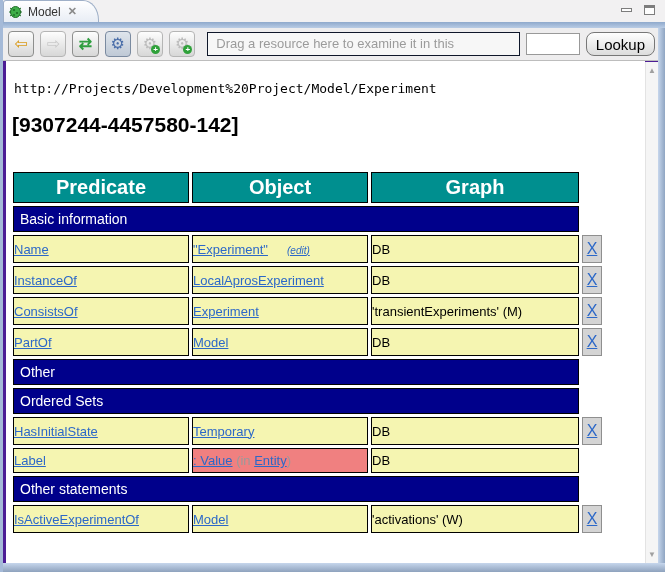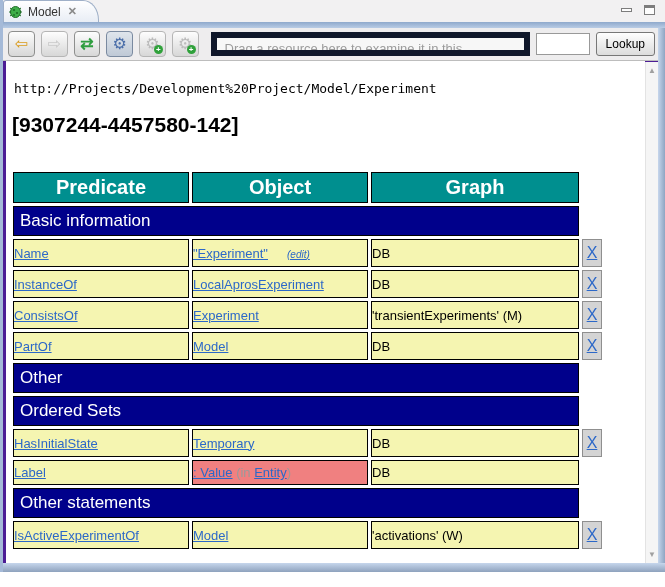--- a/index.html
+++ b/index.html
@@ -47,29 +47,29 @@
   .ic.graylight { color:#c9c9c9; }
   .ic.green { color:#2f9e3f; font-weight:bold; }
   .ic.blue { color:#4a6ea9; }
   .ic.gray { color:#bcbcbc; }
   .plus-badge {
     position:absolute; right:2px; bottom:2px; width:9px; height:9px; border-radius:50%;
     background:#2fa13a; color:#fff; font-size:8px; line-height:9px; text-align:center; font-weight:bold;
   }
   .dragfield {
     margin-left:6px; width:322px; height:24px; line-height:22px;
-    background:#f7f7f7; border:6px solid #0f172a; color:#9b9b9b;
+    background:#f7f7f7; border:1px solid #0f172a; color:#9b9b9b;
     font-size:13px; padding:0 8px; overflow:hidden; white-space:nowrap;
   }
   .lookup-input {
     width:54px; height:22px; border:1px solid #999; background:#fff; font-size:12px; padding:0 3px;
   }
   .lookup-btn {
-    height:24px; padding:0 9px; border:1px solid #777; border-radius:3px;
-    background:linear-gradient(#fefefe,#dcdcdc); font-size:12px; color:#000; cursor:pointer;
+    height:24px; padding:0 9px; border:1px solid #777; border-radius:8px;
+    background:linear-gradient(#fefefe,#dcdcdc); font-size:15px; color:#000; cursor:pointer;
     font-family:"Liberation Sans", sans-serif;
   }
 
   
   .body {
     position:absolute; left:3px; right:20px; top:61px; bottom:9px;
     background:#fff; overflow:hidden; padding-left:3px;
   }
   .url {
     margin:20px 0 0 5px; font-family:"DejaVu Sans Mono", monospace;
@@ -79,21 +79,21 @@
     margin:16px 0 0 3px; font-size:21px; font-weight:bold; color:#000; line-height:26px;
     letter-spacing:0px;
   }
   table.stable { border-collapse:separate; border-spacing:3px; margin:31px 0 0 1px; }
   .stable th {
     width:176px; background:#008f8f; color:#fff; font-size:20px; font-weight:bold;
     border:1px solid #000; padding:3px 4px; text-align:center;
   }
   .stable th.gcol { width:208px; }
   .stable td.section {
-    background:#00008b; color:#fff; font-size:17px; border:1px solid #000;
+    background:#00008b; color:#fff; font-size:14px; border:1px solid #000;
     padding:4px 6px; text-align:left;margin-left:28px;
   }
   .stable td.cell {
     background:#f5f5b1; border:1px solid #000; padding:4px 0; font-size:13px; color:#000;
   }
   .stable td.cell.invalid { background:#f08080; }
   .stable td.xcell {
     background:#d4d4d4; border:1px solid #8f8f8f; width:20px; text-align:center; padding:4px 2px;
   }
   .stable td.ghost { border:none; background:transparent; width:20px; }

